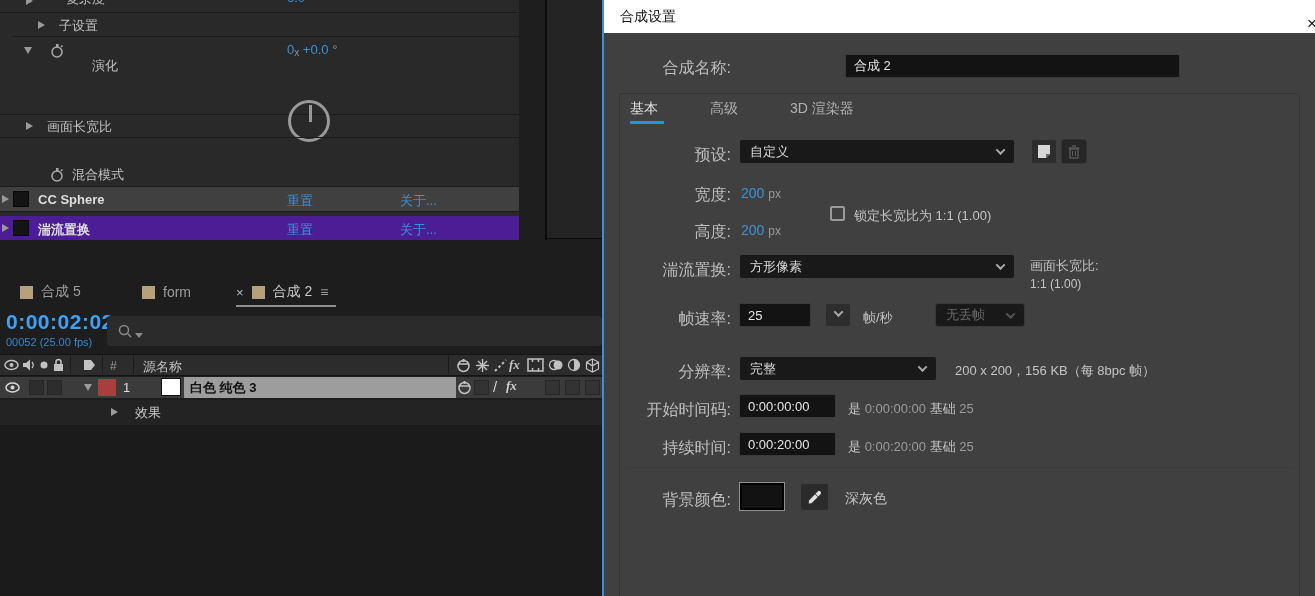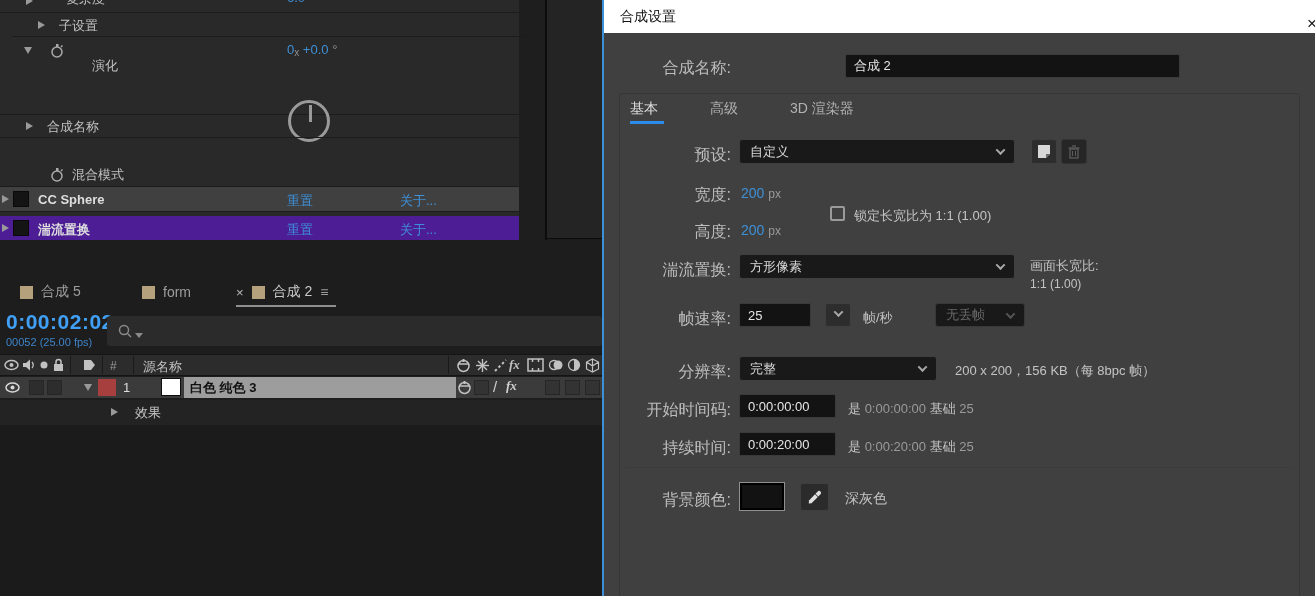--- a/index.html
+++ b/index.html
@@ -100,21 +100,21 @@
       </span>
       <span class="fx-label" style="left:72px;top:20px;margin-left:20px;">演化</span>
       <span class="fx-label" style="left:287px;top:5px;"><span class="blue">0</span><span class="dim" style="font-size:10px;vertical-align:-2px;">x</span> <span class="blue">+0.0</span> <span class="dim">°</span></span>
       <span class="dial">
           <span class="dial-stem"></span>
         </span>
     </div>
 
     <div class="fx-row" style="top:115px;height:23px;">
       <span class="tri-r" style="position:absolute;left:26px;top:7px;"></span>
-      <span class="fx-label" style="left:47px;top:3px;">合成名称</span>
+      <span class="fx-label" style="left:47px;top:3px;">画面长宽比</span>
     </div>
 
 
     <div class="fx-row" style="top:160px;height:27px;font-family:Liberation Serif, serif;">
       <span class="stopwatch" style="position:absolute;left:50px;top:7px;">
         <svg width="14" height="15">
             <circle cx="7" cy="9" r="5" fill="none" stroke="#aaa" stroke-width="1.5"></circle>
             <rect x="6" y="1" width="2.5" height="3" fill="#aaa"></rect>
             <line x1="11" y1="4" x2="12.5" y2="2.5" stroke="#aaa" stroke-width="1.5"></line>
           </svg>

